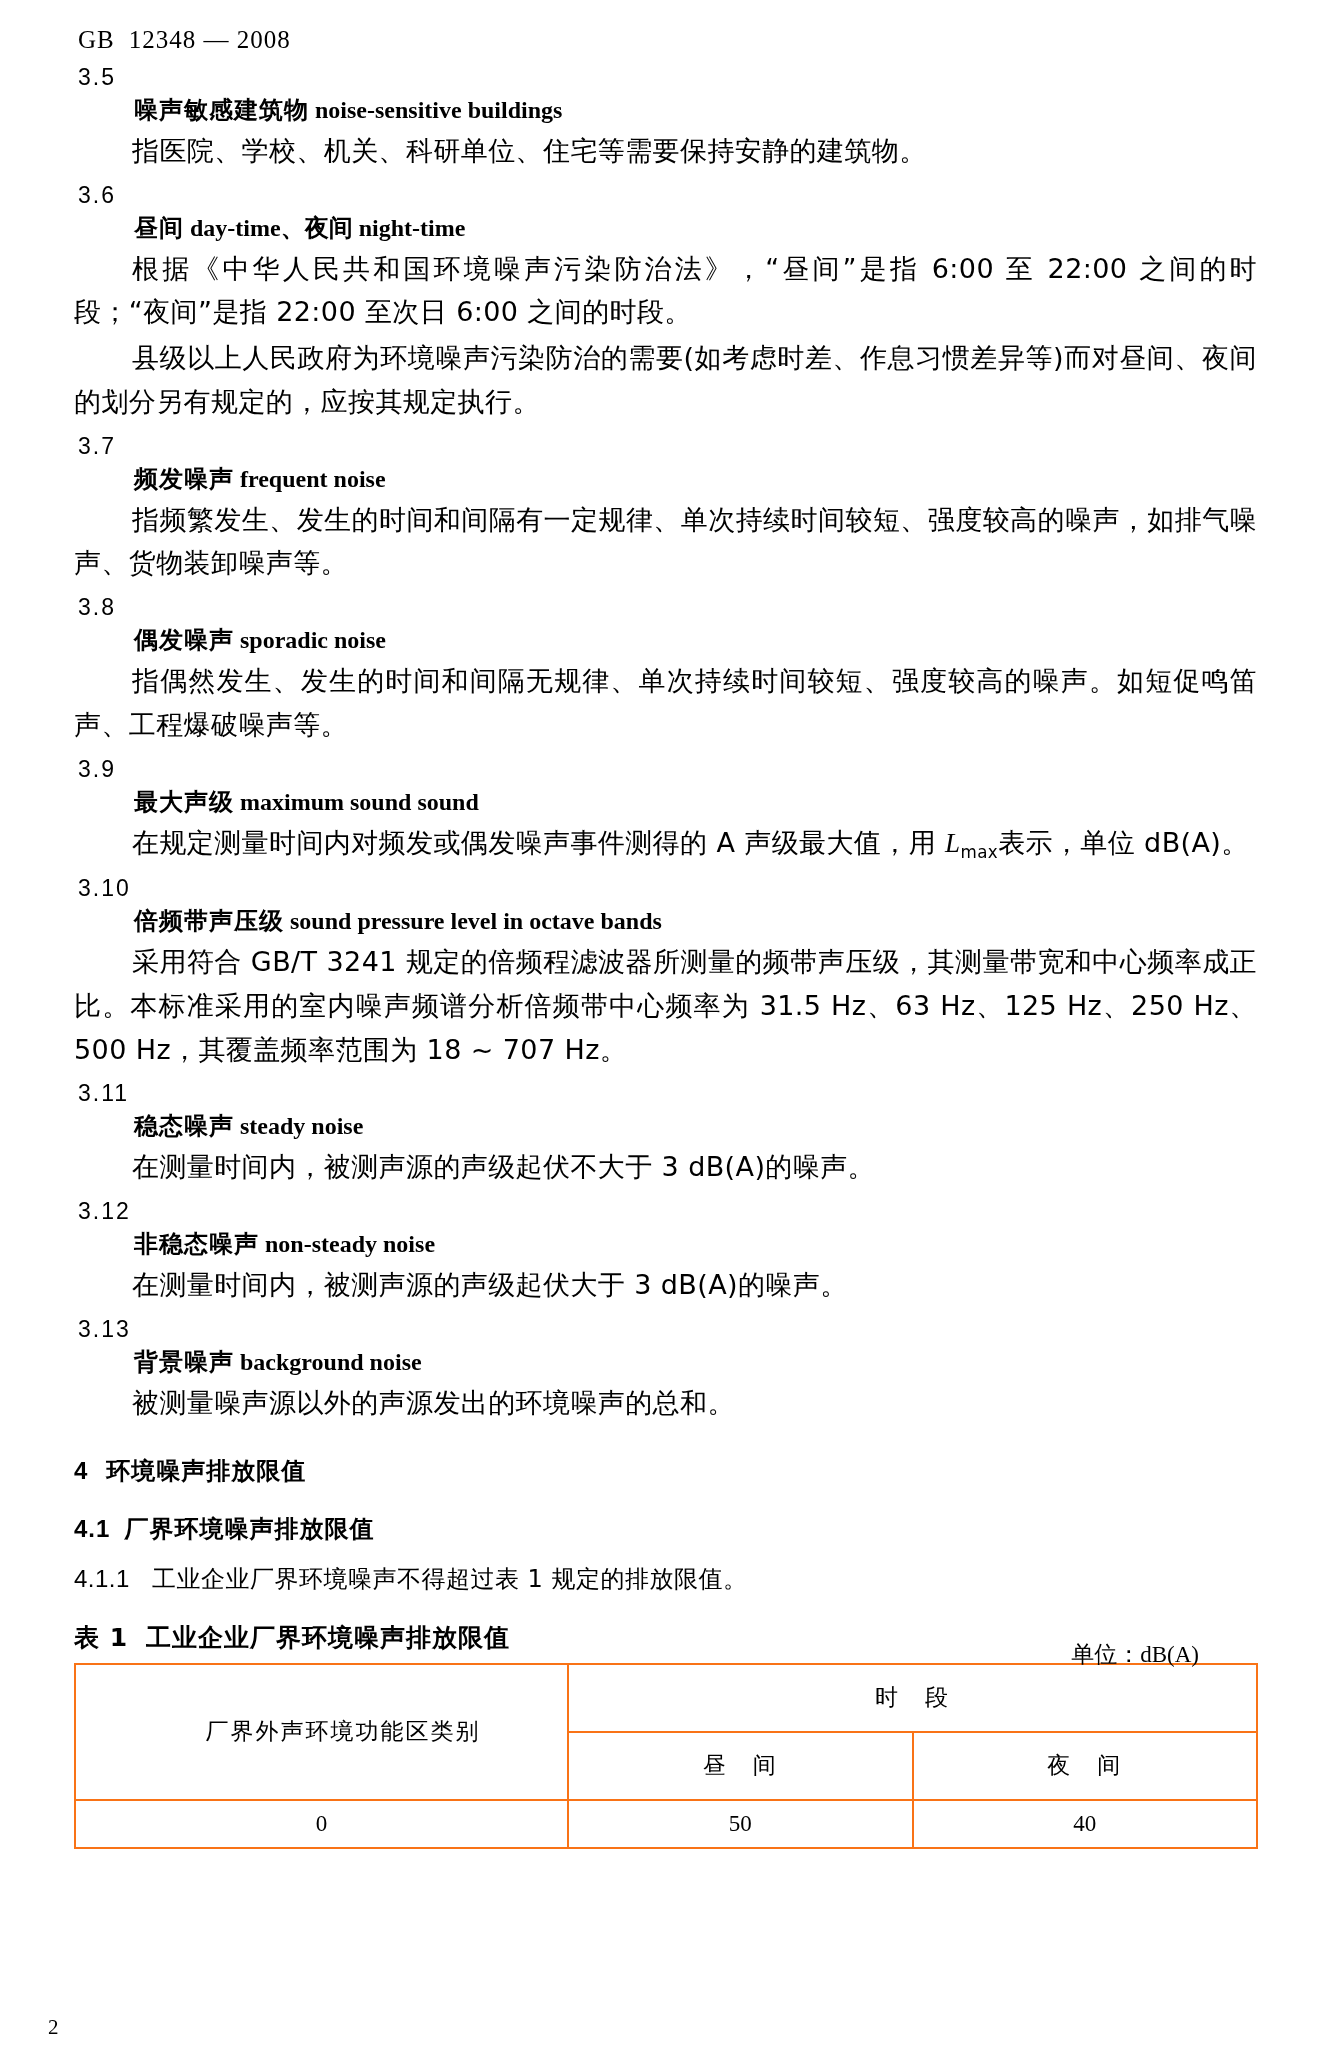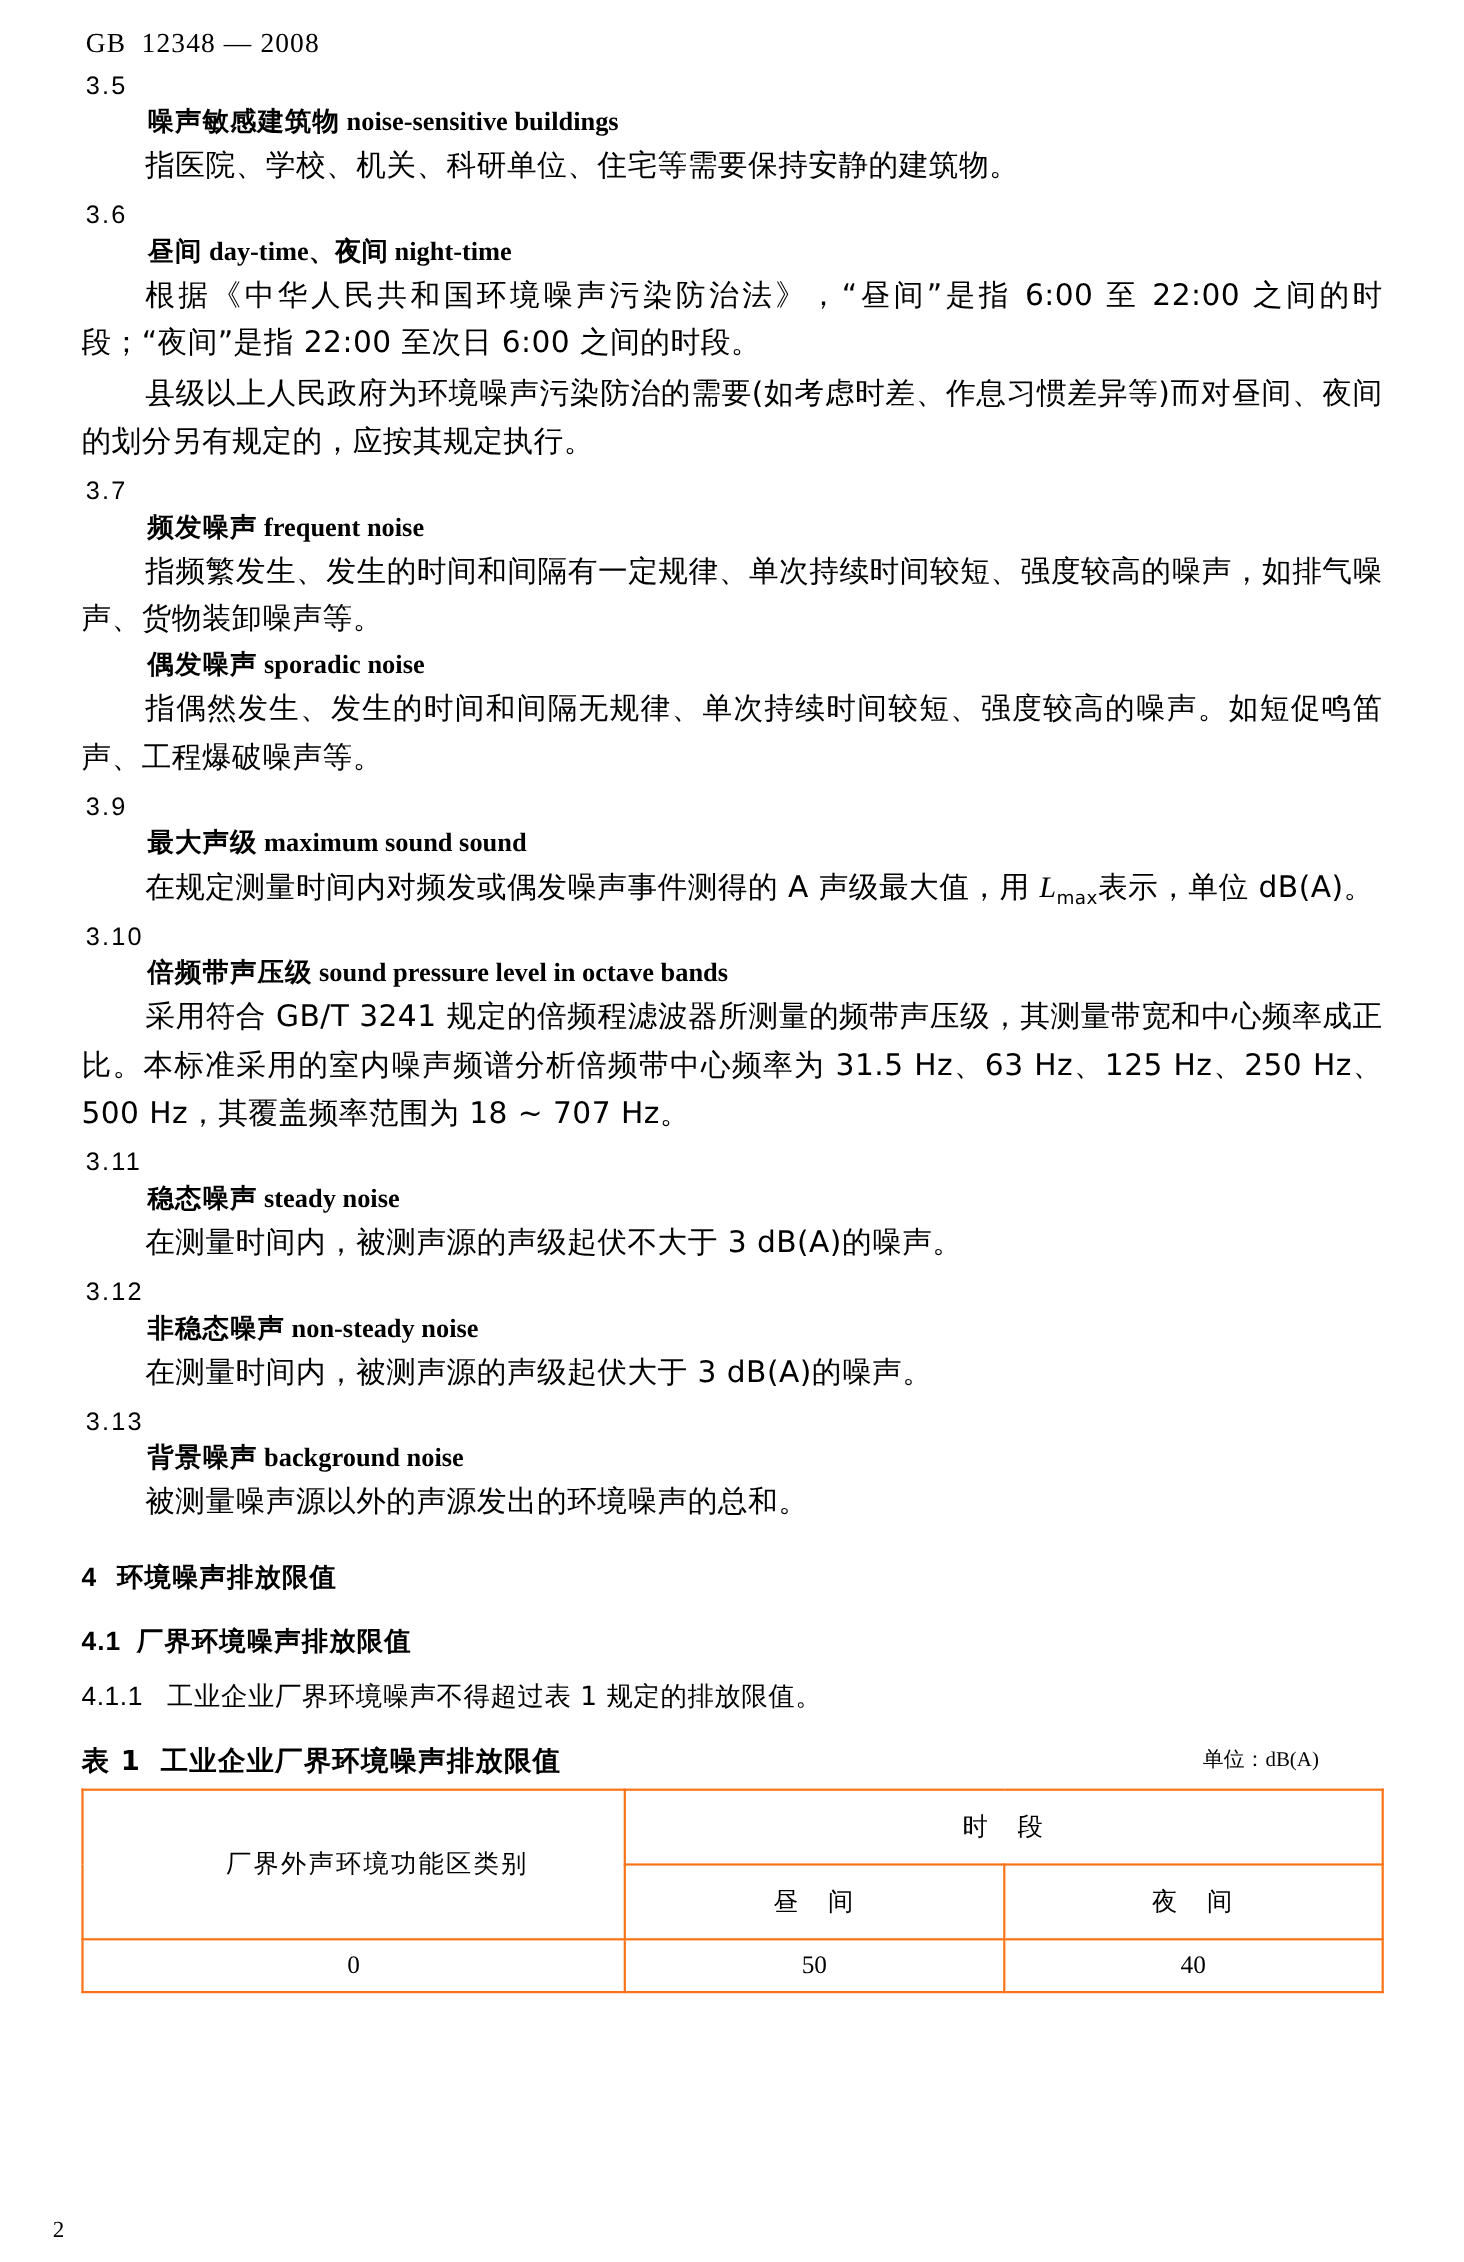--- a/index.html
+++ b/index.html
@@ -113,23 +113,23 @@
   .table-caption .title {
     font-family: "DejaVu Sans", "Liberation Sans", sans-serif;
     font-weight: bold;
     font-size: 25px;
     letter-spacing: 1px;
   }
   .table-caption .title .lbl { margin-right: 18px; }
   .table-caption .unit {
     position: absolute;
     right: 58px;
-    top: 2px;
-    font-family: "DejaVu Sans", "Liberation Sans", sans-serif;
-    font-size: 19px;
+    top: 18px;
+    font-family: "DejaVu Sans", "Liberation Sans", sans-serif;
+    font-size: 23px;
   }
   .table-caption .unit .lat {
     font-family: "Liberation Serif", serif;
   }
 
   table.limits {
     border-collapse: collapse;
     width: 1184px;
     margin: 0 auto;
     table-layout: fixed;
@@ -175,20 +175,21 @@
 
   <div class="clause-num">3.6</div>
   <div class="term"><span class="zh">昼间</span> <span>day-time、夜间 night-time</span></div>
   <div class="para indent">根据《中华人民共和国环境噪声污染防治法》，“昼间”是指 6:00 至 22:00 之间的时段；“夜间”是指 22:00 至次日 6:00 之间的时段。</div>
   <div class="para indent">县级以上人民政府为环境噪声污染防治的需要(如考虑时差、作息习惯差异等)而对昼间、夜间的划分另有规定的，应按其规定执行。</div>
 
   <div class="clause-num">3.7</div>
   <div class="term"><span class="zh">频发噪声</span> <span>frequent noise</span></div>
   <div class="para indent">指频繁发生、发生的时间和间隔有一定规律、单次持续时间较短、强度较高的噪声，如排气噪声、货物装卸噪声等。</div>
 
+  <div class="clause-num">3.8</div>
   <div class="term"><span class="zh">偶发噪声</span> <span>sporadic noise</span></div>
   <div class="para indent">指偶然发生、发生的时间和间隔无规律、单次持续时间较短、强度较高的噪声。如短促鸣笛声、工程爆破噪声等。</div>
 
   <div class="clause-num">3.9</div>
   <div class="term"><span class="zh">最大声级</span> <span>maximum sound sound</span></div>
   <div class="para indent">在规定测量时间内对频发或偶发噪声事件测得的 A 声级最大值，用 <em class="ital">L</em><sub>max</sub>表示，单位 dB(A)。</div>
 
   <div class="clause-num">3.10</div>
   <div class="term"><span class="zh">倍频带声压级</span> <span>sound pressure level in octave bands</span></div>
   <div class="para indent">采用符合 GB/T 3241 规定的倍频程滤波器所测量的频带声压级，其测量带宽和中心频率成正比。本标准采用的室内噪声频谱分析倍频带中心频率为 31.5 Hz、63 Hz、125 Hz、250 Hz、500 Hz，其覆盖频率范围为 18 ~ 707 Hz。</div>

